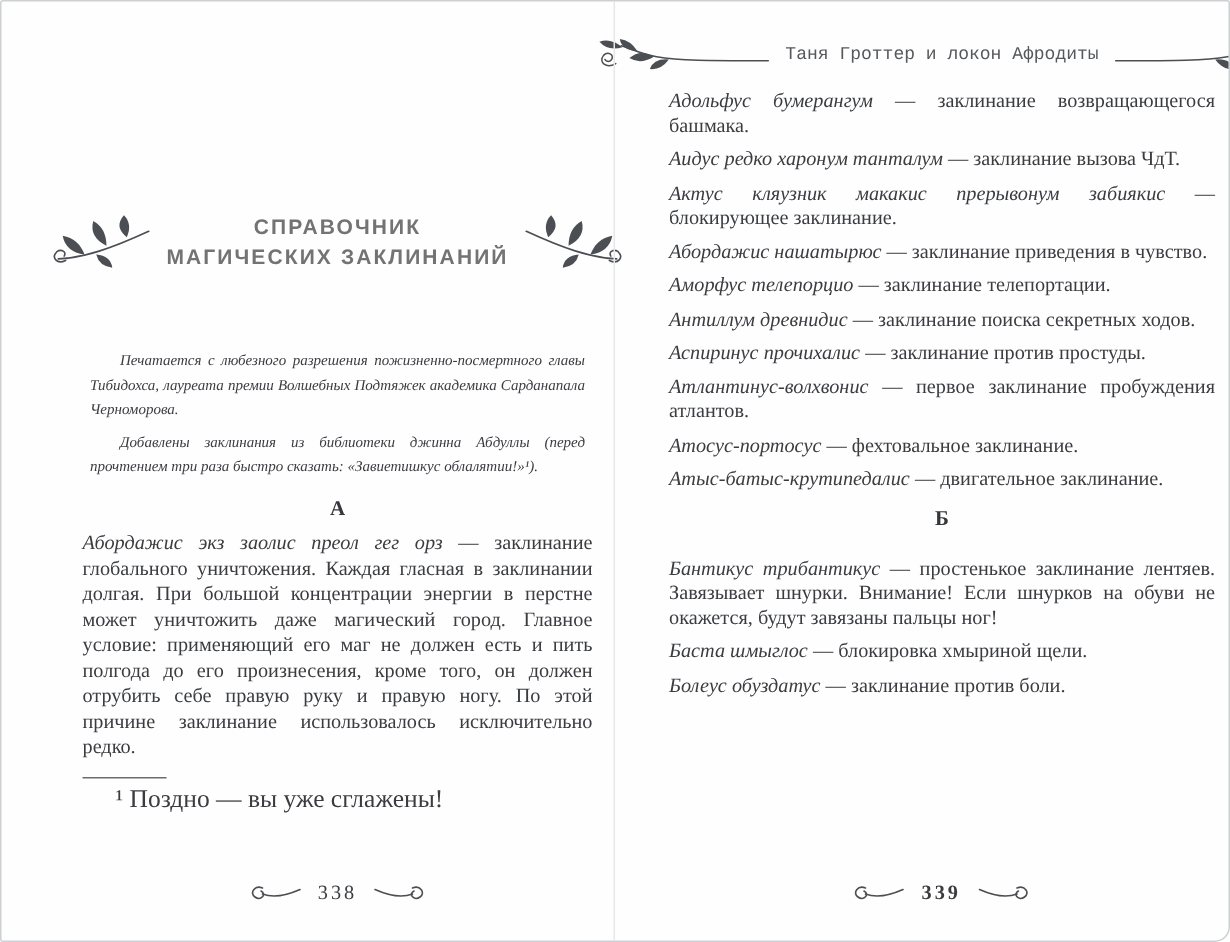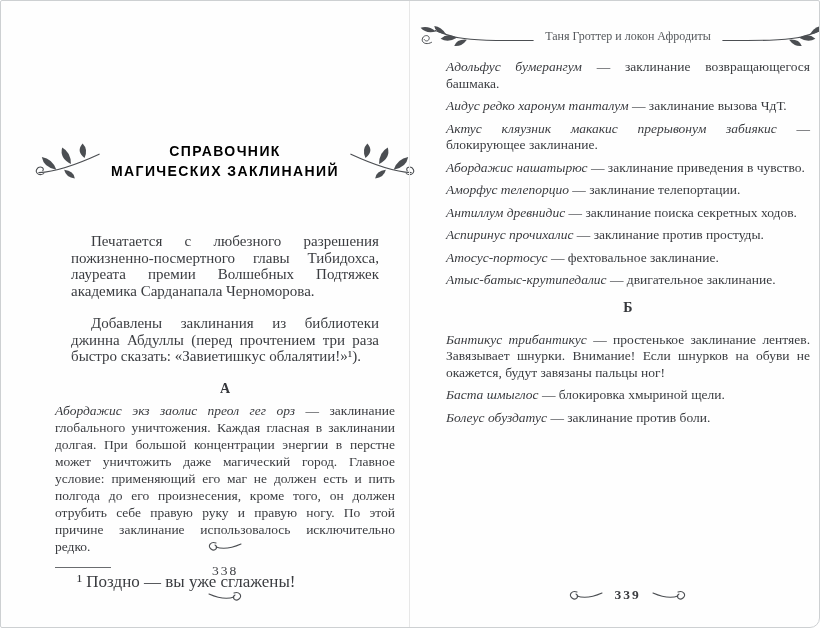--- a/index.html
+++ b/index.html
@@ -6,50 +6,50 @@
   body{width:820px;height:628px;font-family:"Liberation Serif", serif;-webkit-font-smoothing:antialiased;}
   .canvas{position:relative;width:820px;height:628px;box-sizing:border-box;background:#fefefe;
           border:1px solid #cdd0d2;border-radius:2px 2px 10px 2px;overflow:hidden;}
   .divider{position:absolute;left:408px;top:0;width:1px;height:628px;background:#e7e7e7;}
   .page{position:absolute;top:0;height:628px;box-sizing:border-box;color:#3a3c40;}
   .page-left{left:0;width:408px;padding:0 14px 0 54px;}
   .page-right{left:409px;width:411px;padding:0 11px 0 36px;}
 
   
   .running-header{display:flex;align-items:center;justify-content:center;gap:6px;margin-top:22px;}
-  .running-header .rh-text{font-family:Liberation Serif, serif;font-size:12px;color:#55585c;
+  .running-header .rh-text{font-family:Liberation Mono, monospace;font-size:12px;color:#55585c;
                            white-space:nowrap;padding:0 4px;}
   .orn-branch{flex:0 0 auto;color:#4b4e52;}
 
   
   .chapter-head{display:flex;align-items:center;justify-content:center;gap:8px;margin-top:140px;}
   .chapter-title{font-family:"Liberation Sans", sans-serif;font-weight:bold;font-size:14px;
-                 line-height:20px;letter-spacing:1.4px;text-align:center;color:#000000;white-space:nowrap;}
+                 line-height:20px;letter-spacing:1.4px;text-align:center;color:#737373;white-space:nowrap;}
   .orn-sprig{flex:0 0 auto;color:#4b4e52;}
 
   
   .preamble{margin-top:52px;}
-  .preamble p{margin:16px;font-size:15px;line-height:16.5px;text-align:justify;
+  .preamble p{margin:5px;font-style:italic;font-size:10px;line-height:16.5px;text-align:justify;
               text-indent:20px;}
   .section-letter{font-weight:bold;font-size:14px;text-align:center;margin:11px 0 5px 0;color:#35373b;}
   .entry{margin:0 0 6px 0;font-size:13.5px;line-height:16.5px;text-align:justify;}
   .entry:last-child{margin-bottom:0;}
   .spell-name{font-style:italic;}
   .spell-desc{font-style:normal;}
   .left-body{margin-top:3px;}
   .left-body .entry{line-height:17px;}
 
   
   .footnote-rule{width:56px;height:1px;background:#6a6c6f;margin:12px 0 6px 0;}
   .footnote{font-size:17px;line-height:15px;text-indent:22px;margin:0;}
 
   
   .pagenum-row{position:absolute;bottom:26px;left:0;width:100%;display:flex;align-items:center;
                justify-content:center;gap:10px;}
-  .page-left .pagenum-row{padding-left:40px;box-sizing:border-box;flex-direction:column;}
+  .page-left .pagenum-row{padding-left:40px;box-sizing:border-box;}
   .page-right .pagenum-row{padding-left:24px;box-sizing:border-box;font-weight:bold;}
   .pagenum{font-size:13.5px;color:#3a3c40;letter-spacing:2px;}
   .orn-swirl{color:#4b4e52;}
 
   .entries{margin-top:10px;}
 </style>
 </head>
 <body>
 
 <svg width="0" height="0" style="position:absolute">
@@ -139,20 +139,21 @@
   <p class="entry"><i class="spell-name">Актус кляузник макакис прерывонум забиякис</i> <span class="spell-desc">— блокирующее заклинание.</span></p>
 
   <p class="entry"><i class="spell-name">Абордажис нашатырюс</i> <span class="spell-desc">— заклинание приведения в чувство.</span></p>
 
   <p class="entry"><i class="spell-name">Аморфус телепорцио</i> <span class="spell-desc">— заклинание телепортации.</span></p>
 
   <p class="entry"><i class="spell-name">Антиллум древнидис</i> <span class="spell-desc">— заклинание поиска секретных ходов.</span></p>
 
   <p class="entry"><i class="spell-name">Аспиринус прочихалис</i> <span class="spell-desc">— заклинание против простуды.</span></p>
 
+  <p class="entry"><i class="spell-name">Атлантинус-волхвонис</i> <span class="spell-desc">— первое заклинание пробуждения атлантов.</span></p>
 
   <p class="entry"><i class="spell-name">Атосус-портосус</i> <span class="spell-desc">— фехтовальное заклинание.</span></p>
 
   <p class="entry"><i class="spell-name">Атыс-батыс-крутипедалис</i> <span class="spell-desc">— двигательное заклинание.</span></p>
 </div>
 
     <div class="section-letter">Б</div>
 
     <div class="entries" style="margin-top:16px">
   <p class="entry"><i class="spell-name">Бантикус трибантикус</i> <span class="spell-desc">— простенькое заклинание лентяев. Завязывает шнурки. Внимание! Если шнурков на обуви не окажется, будут завязаны пальцы ног!</span></p>

